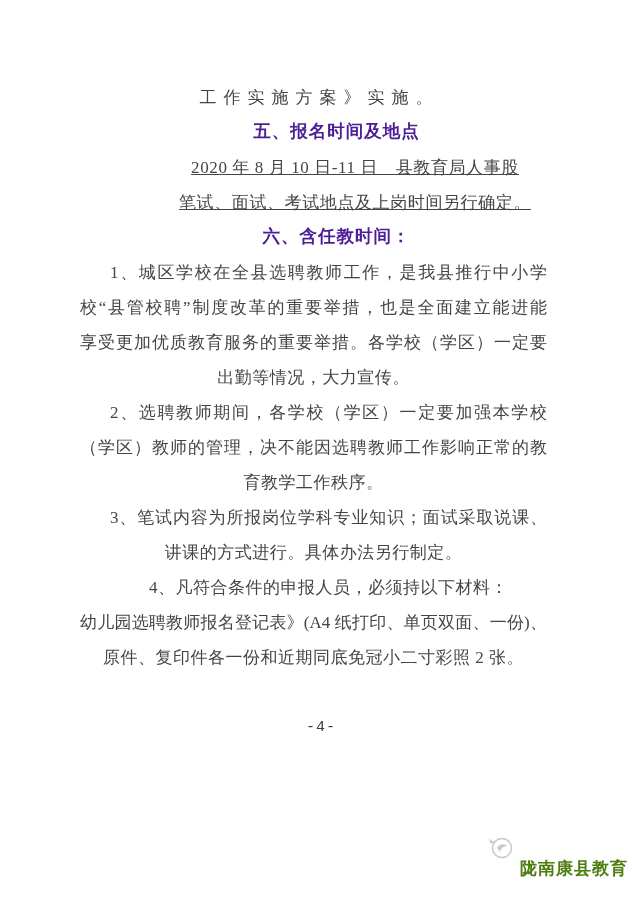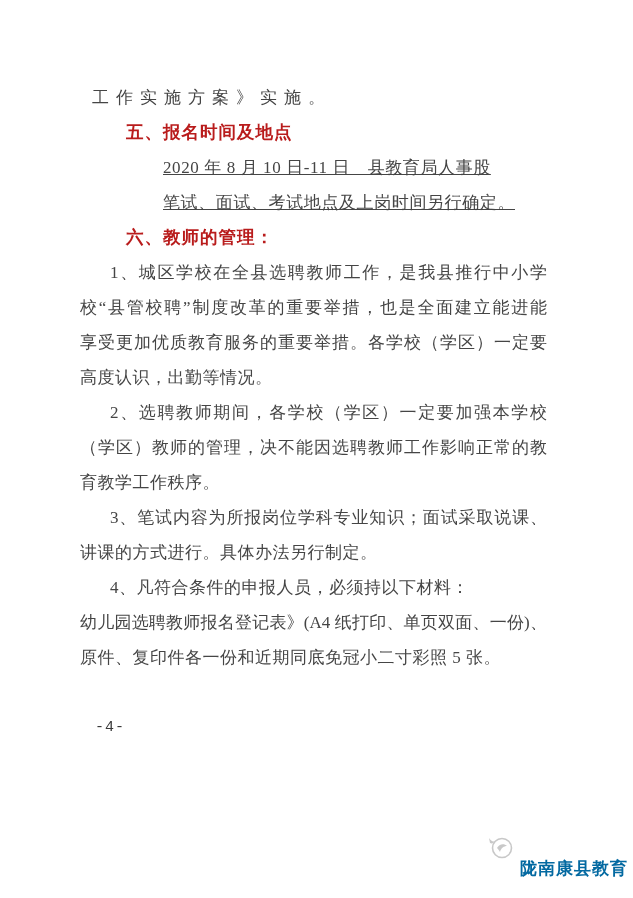--- a/index.html
+++ b/index.html
@@ -16,28 +16,29 @@
   .doc{
     position:absolute;left:80px;top:80px;width:467px;
     color:#454545;
   }
   .ln{
     display:block;
     height:35px;line-height:35px;
     font-size:17px;
     letter-spacing:0.5px;
     color:#454545;
+    text-align:center;
   }
   
   .tail{padding-left:12px;letter-spacing:7px;}
   
   .heading{
     padding-left:46px;
-    font-weight:bold;color:#b91c1c;letter-spacing:1px;font-size:17.5px;
-    font-family:Liberation Serif, serif;
+    font-weight:bold;color:#4c1d95;letter-spacing:1px;font-size:17.5px;
+    font-family:Liberation Mono, monospace;
   }
   
   .note{padding-left:83px;letter-spacing:0.6px;text-decoration:underline;}
   
   .full{text-align:justify;text-align-last:justify;letter-spacing:0;}
   .start-full{padding-left:30px;text-align:justify;text-align-last:justify;letter-spacing:0;}
   
   .end{letter-spacing:0.5px;}
   .start-end{padding-left:30px;letter-spacing:0.5px;}
   .blank{}
@@ -45,48 +46,48 @@
     padding-left:15px;font-size:15px;letter-spacing:1px;color:#3a3a3a;
     font-family:"Liberation Mono","DejaVu Sans Mono",monospace;
   }
   .watermark{
     position:absolute;right:5px;bottom:18px;
     display:flex;align-items:center;gap:6px;
   }
   .watermark .wm-label{
     font-family:Liberation Serif, serif;
     font-weight:bold;font-size:17px;letter-spacing:1px;
-    color:#0369a1;
+    color:#4d7c0f;
     margin-top:44px;
   }
   .watermark svg{display:block;}
 </style>
 </head>
 <body>
 
 <div class="page">
 
   <div class="doc">
       <div class="ln tail">工作实施方案》实施。</div>
       <div class="ln heading">五、报名时间及地点</div>
       <div class="ln note">2020 年 8 月 10 日-11 日　县教育局人事股</div>
       <div class="ln note">笔试、面试、考试地点及上岗时间另行确定。</div>
-      <div class="ln heading">六、教师的管理：</div>
+      <div class="ln heading">六、含任教时间：</div>
       <div class="ln start-full">1、城区学校在全县选聘教师工作，是我县推行中小学</div>
       <div class="ln full">校“县管校聘”制度改革的重要举措，也是全面建立能进能</div>
       <div class="ln full">享受更加优质教育服务的重要举措。各学校（学区）一定要</div>
-      <div class="ln end">高度认识，出勤等情况。</div>
+      <div class="ln end">出勤等情况，大力宣传。</div>
       <div class="ln start-full">2、选聘教师期间，各学校（学区）一定要加强本学校</div>
       <div class="ln full">（学区）教师的管理，决不能因选聘教师工作影响正常的教</div>
       <div class="ln end">育教学工作秩序。</div>
       <div class="ln start-full">3、笔试内容为所报岗位学科专业知识；面试采取说课、</div>
       <div class="ln end">讲课的方式进行。具体办法另行制定。</div>
       <div class="ln start-end">4、凡符合条件的申报人员，必须持以下材料：</div>
       <div class="ln full">幼儿园选聘教师报名登记表》(A4 纸打印、单页双面、一份)、</div>
-      <div class="ln end">原件、复印件各一份和近期同底免冠小二寸彩照 5 张。</div>
+      <div class="ln end">原件、复印件各一份和近期同底免冠小二寸彩照 2 张。</div>
       <div class="ln blank"></div>
       <div class="ln pagenum">-4-</div>
     </div>
 
   <div class="watermark">
     <span>
       <svg width="28" height="26" viewBox="0 0 28 26" fill="none">
         <circle cx="16" cy="14" r="9.5" stroke="#c8c8c8" stroke-width="1.6"></circle>
         <path d="M3 4 C5 7, 7 8, 9 7 C8 9, 6 10, 4 9 Z" fill="#c8c8c8"></path>
         <path d="M11 14 C13 10, 18 9, 21 12 C18 12, 15 14, 14 18 C13 16, 12 15, 11 14 Z" fill="#c8c8c8"></path>

